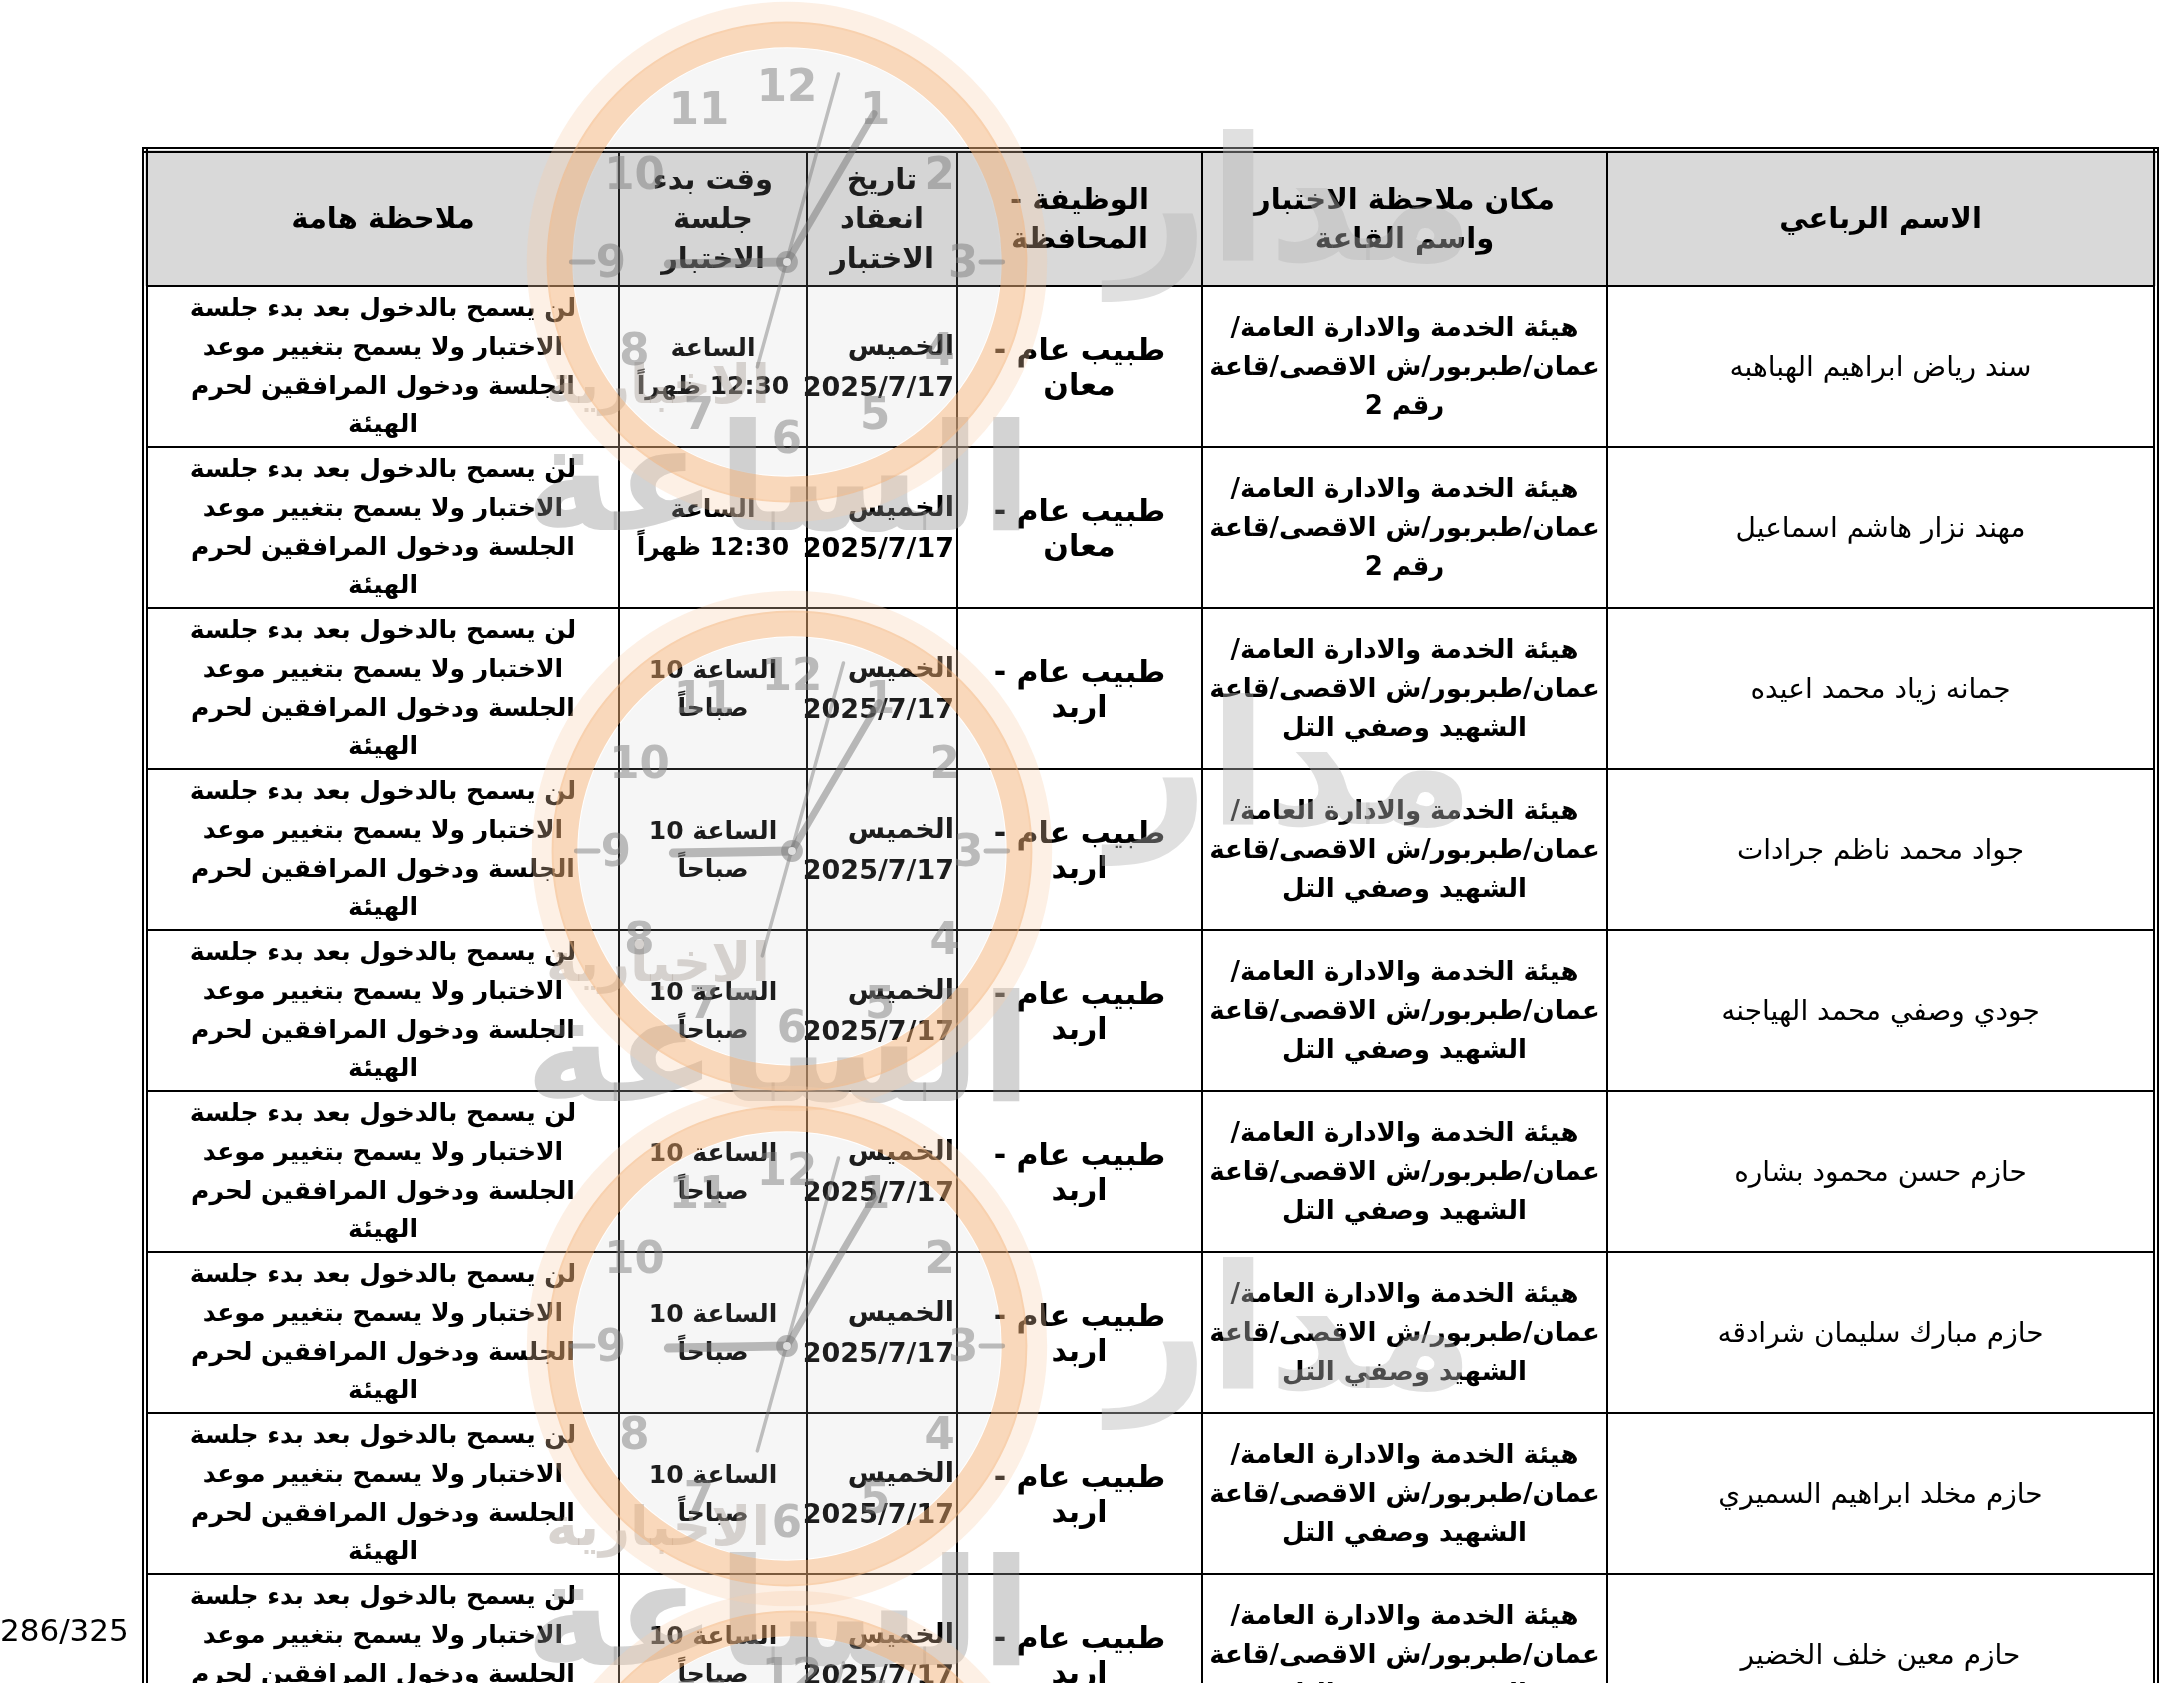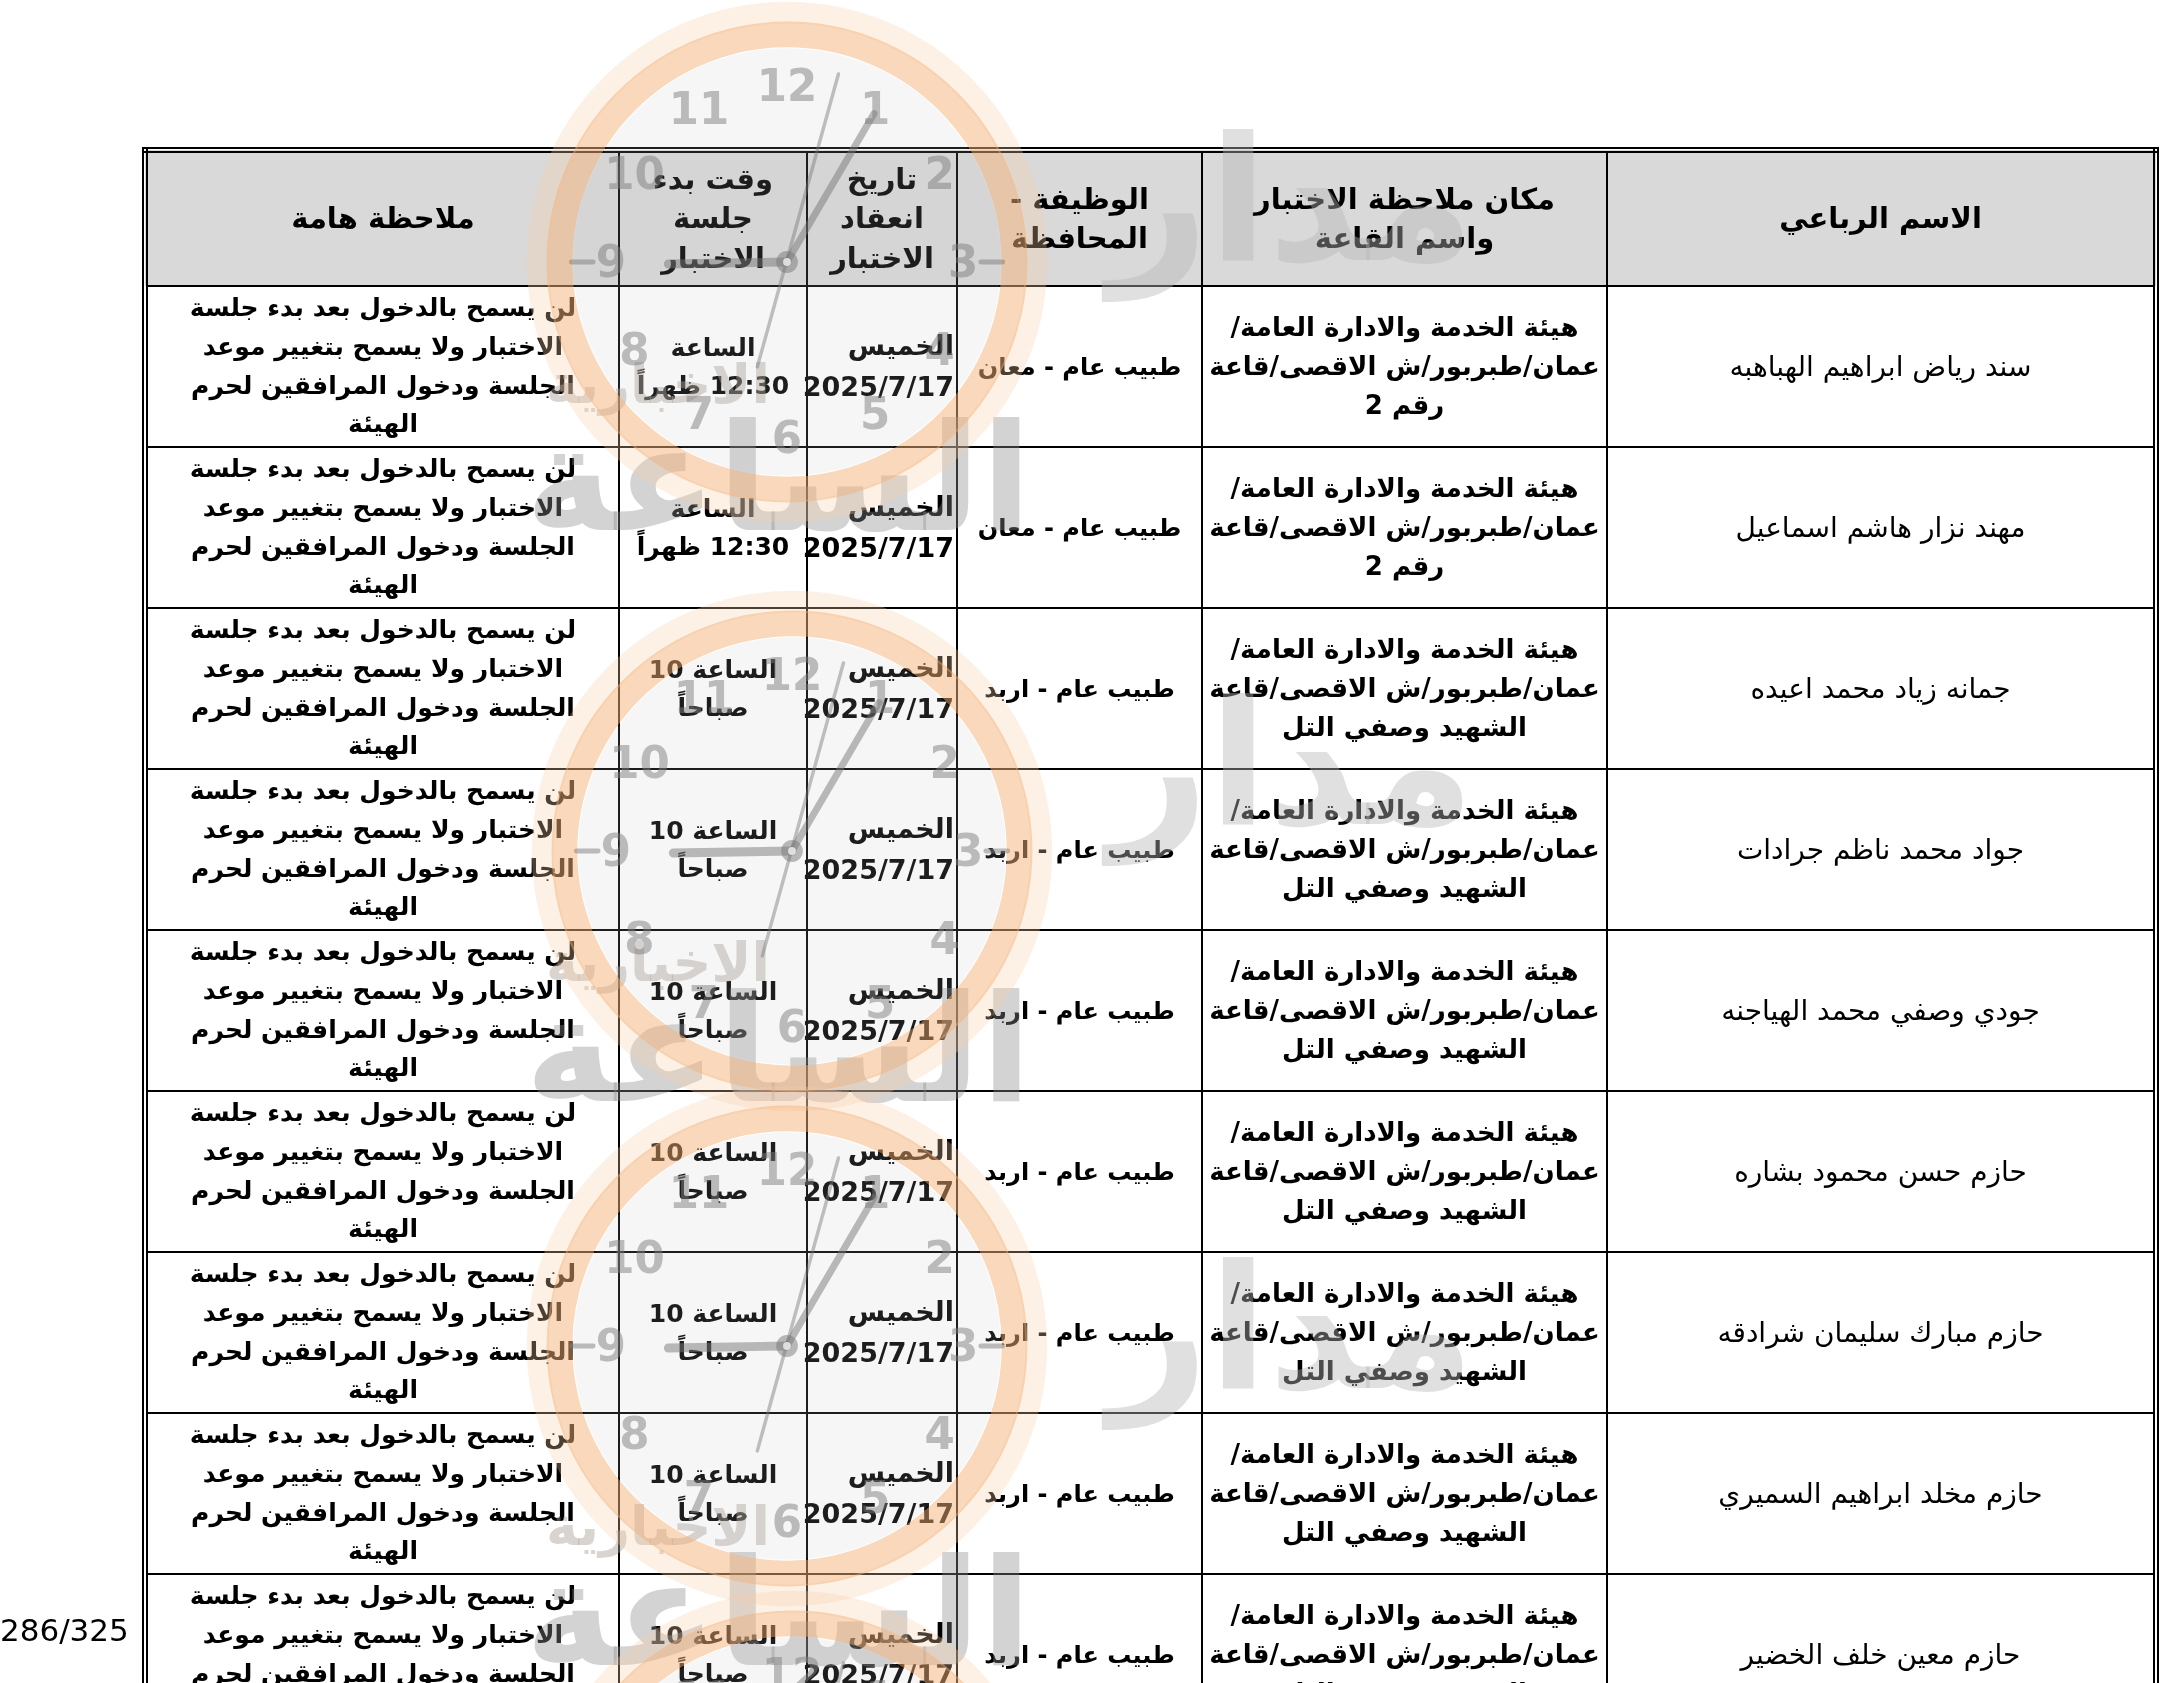--- a/index.html
+++ b/index.html
@@ -44,21 +44,21 @@
     background:transparent;
   }
   col.c-name{width:549px;}
   col.c-location{width:405px;}
   col.c-job{width:245px;}
   col.c-date{width:150px;}
   col.c-time{width:188px;}
   col.c-note{width:474px;}
   td.col-name{font-size:28px;font-weight:400;}
   td.col-location{font-size:26px;font-weight:600;line-height:1.5;padding:2px 6px;}
-  td.col-job{font-size:24px;font-weight:600;}
+  td.col-job{font-size:30px;font-weight:600;}
   td.col-date{font-size:27px;font-weight:700;line-height:1.5;padding:2px 2px;}
   td.col-time{font-size:25px;font-weight:700;line-height:1.5;padding:2px 12px;}
   td.col-note{font-size:25px;font-weight:700;line-height:1.55;padding:2px 16px;}
   .date-line{display:block;text-align:right;}
   
   .page-number{
     position:absolute;
     top:1612px;left:0;width:2109px;
     font-size:31px;
     direction:ltr;

